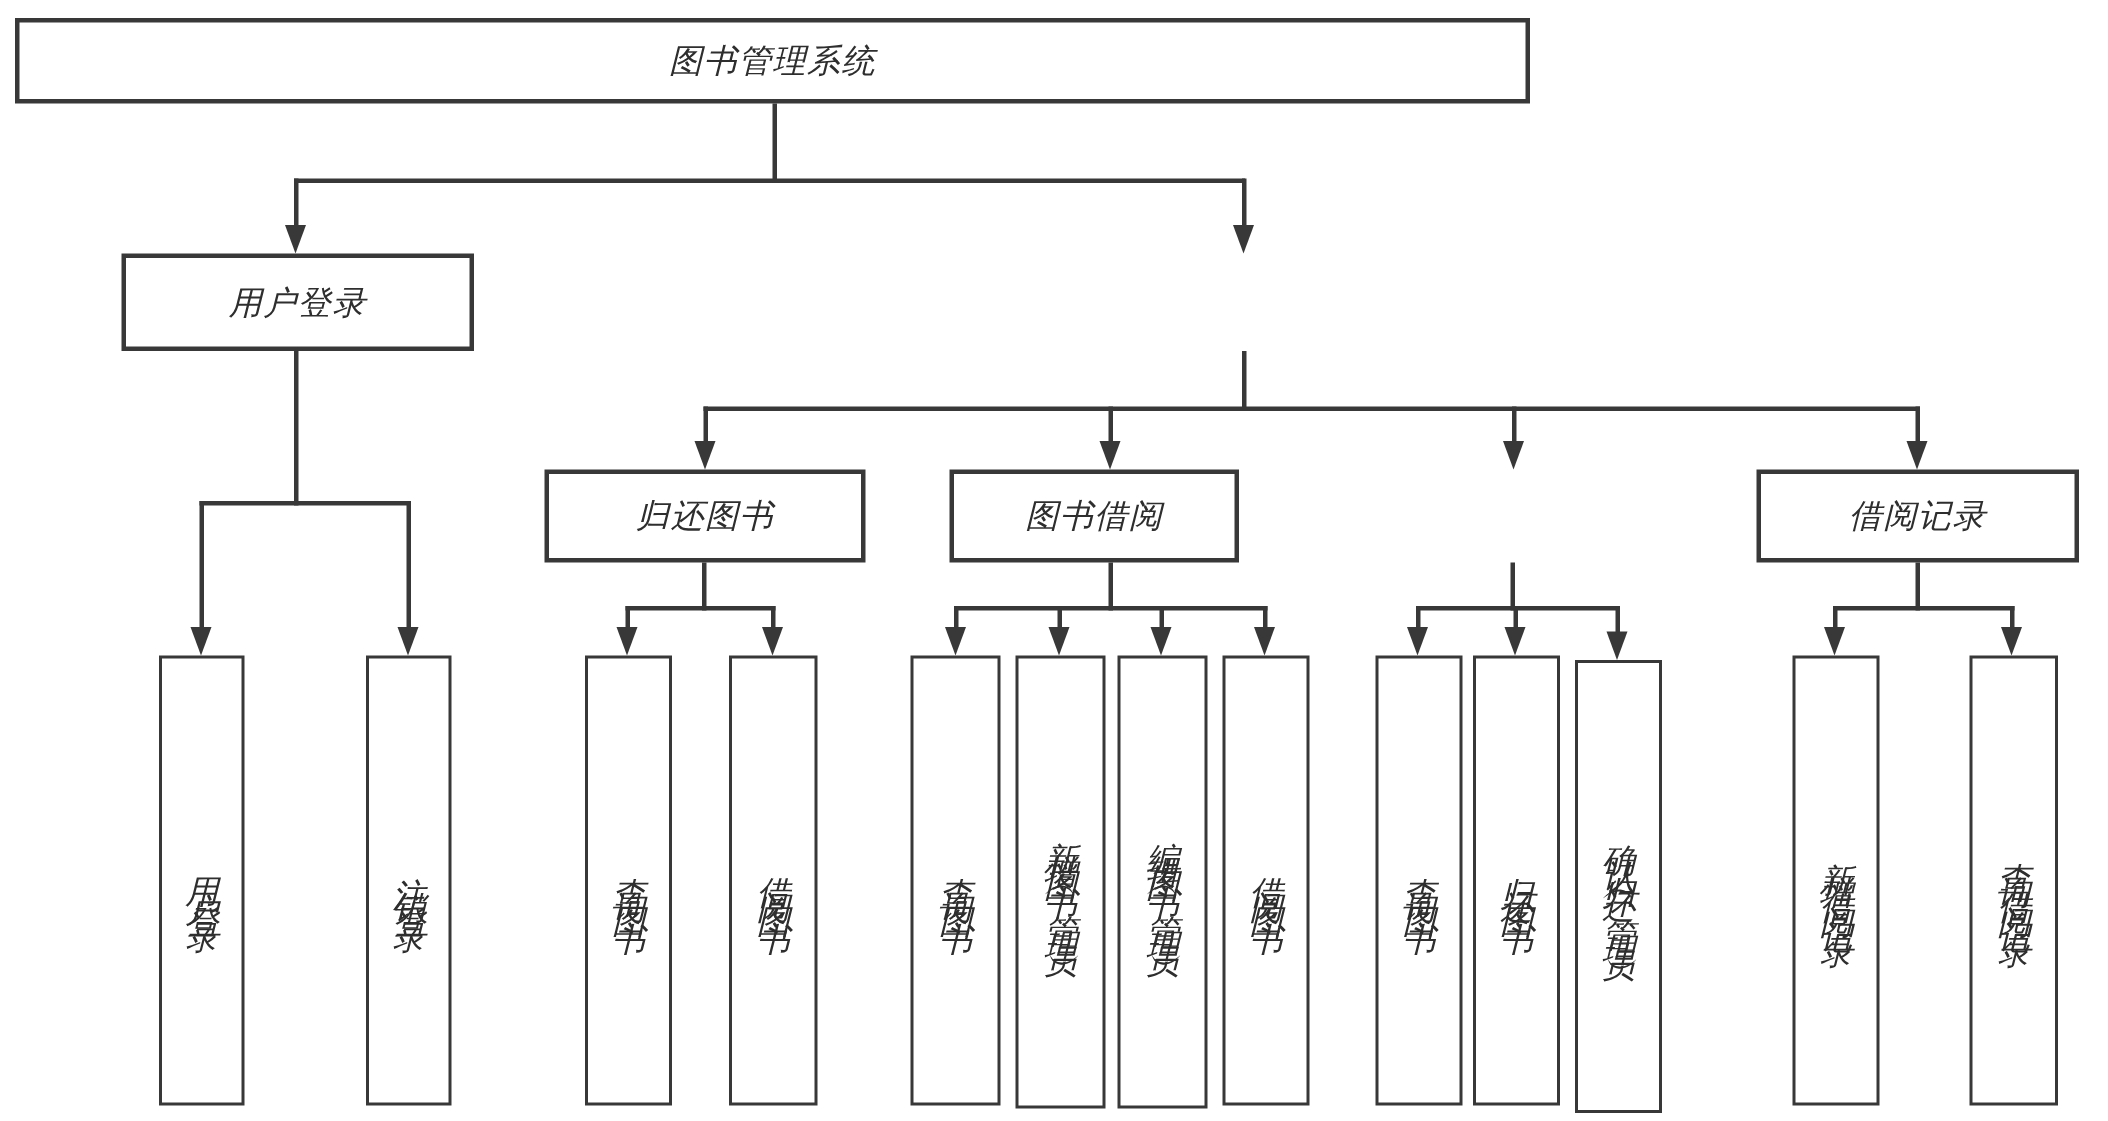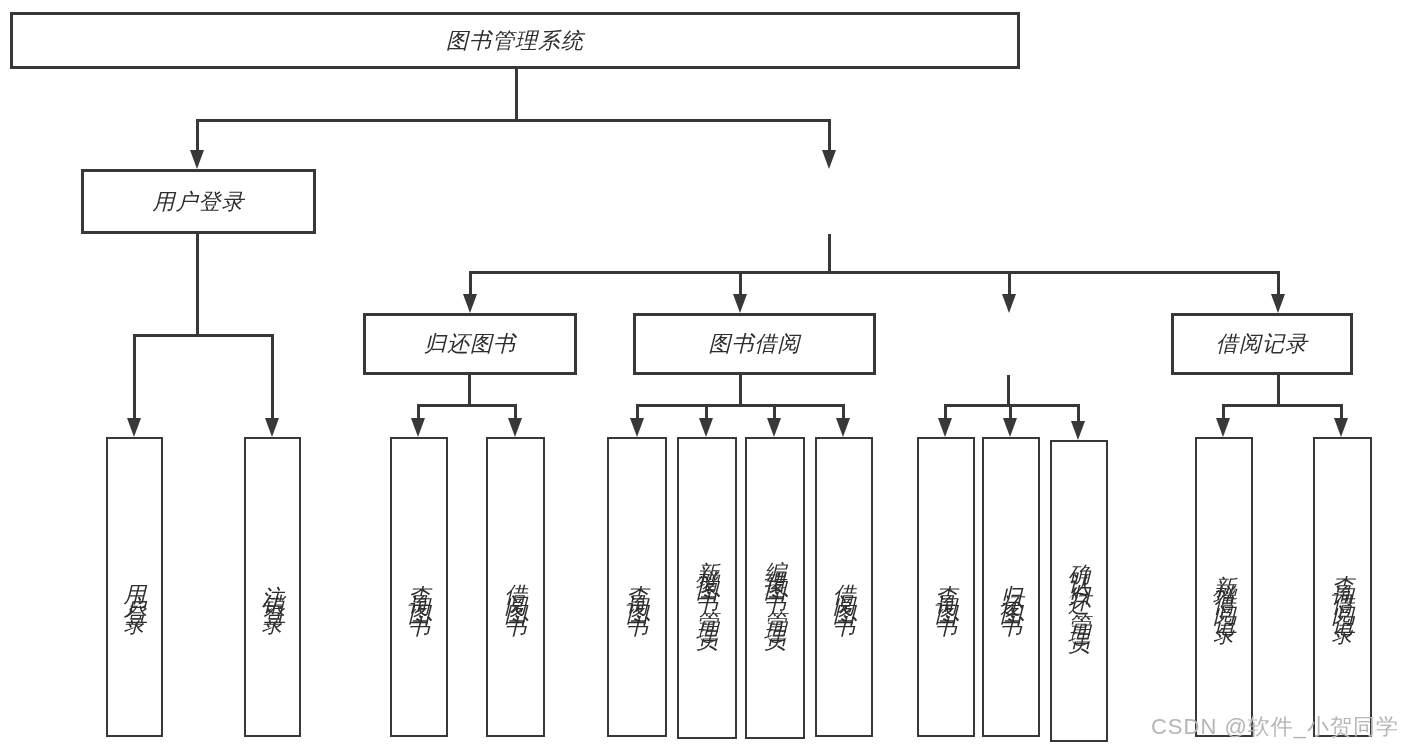--- a/index.html
+++ b/index.html
@@ -39,24 +39,24 @@
 
 <div id="canvas">
 
   <div class="box" style="left:10px; top:12px; width:1010px; height:57px;">图书管理系统</div>
 
   <div class="box" style="left:81px; top:169px; width:235px; height:65px;">用户登录</div>
 
 
   <div class="box" style="left:363px; top:313px; width:214px; height:62px;">归还图书</div>
 
-  <div class="box" style="left:633px; top:313px; width:243px; height:62px;">图书借阅</div>
+  <div class="box" style="left:633px; top:313px; width:193px; height:62px;">图书借阅</div>
 
 
-  <div class="box" style="left:1171px; top:313px; width:182px; height:62px;">借阅记录</div>
+  <div class="box" style="left:1171px; top:313px; width:215px; height:62px;">借阅记录</div>
 
   <div class="box leaf" style="left:106px; top:437px; width:57px; height:300px;">用户登录</div>
   <div class="box leaf" style="left:244px; top:437px; width:57px; height:300px;">注销登录</div>
 
   <div class="box leaf" style="left:390px; top:437px; width:58px; height:300px;">查询图书</div>
   <div class="box leaf" style="left:486px; top:437px; width:59px; height:300px;">借阅图书</div>
 
   <div class="box leaf" style="left:607px; top:437px; width:60px; height:300px;">查询图书</div>
   <div class="box leaf" style="left:677px; top:437px; width:60px; height:302px;">新增图书（管理员）</div>
   <div class="box leaf" style="left:745px; top:437px; width:60px; height:302px;">编辑图书（管理员）</div>
@@ -121,15 +121,14 @@
   <div class="vl" style="left:1077px; top:404px; height:18px;"></div>
   <div class="arr" style="left:1071px; top:421px;"></div>
 
   <div class="vl" style="left:1277px; top:375px; height:32px;"></div>
   <div class="hl" style="left:1222px; top:404px; width:121px;"></div>
   <div class="vl" style="left:1222px; top:404px; height:16px;"></div>
   <div class="arr" style="left:1216px; top:418px;"></div>
   <div class="vl" style="left:1340px; top:404px; height:16px;"></div>
   <div class="arr" style="left:1334px; top:418px;"></div>
 
-  <div class="watermark">CSDN @软件_小贺同学</div>
 
 </div>
 
 </body></html>

